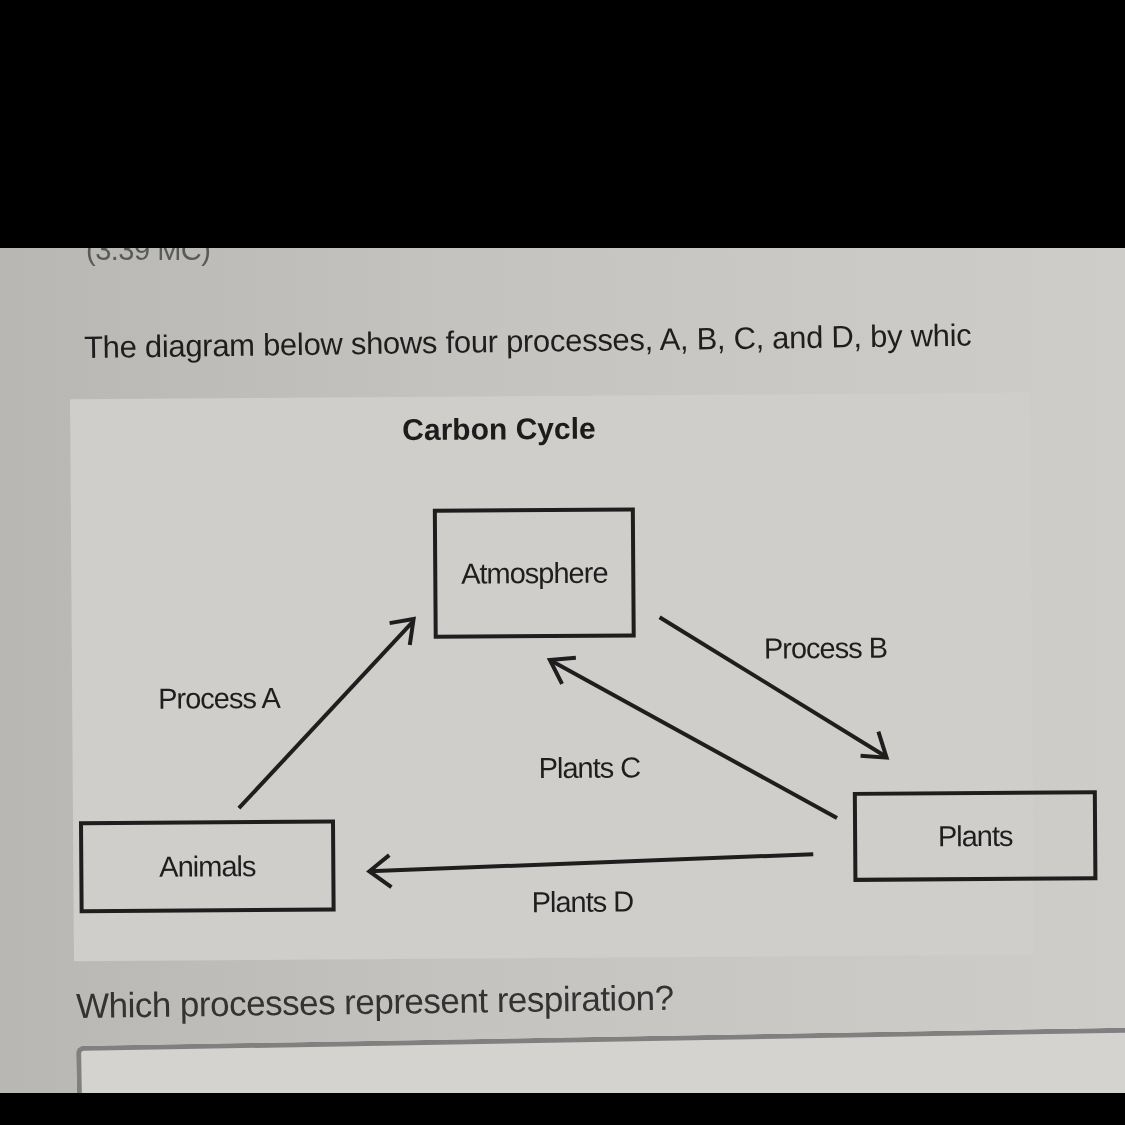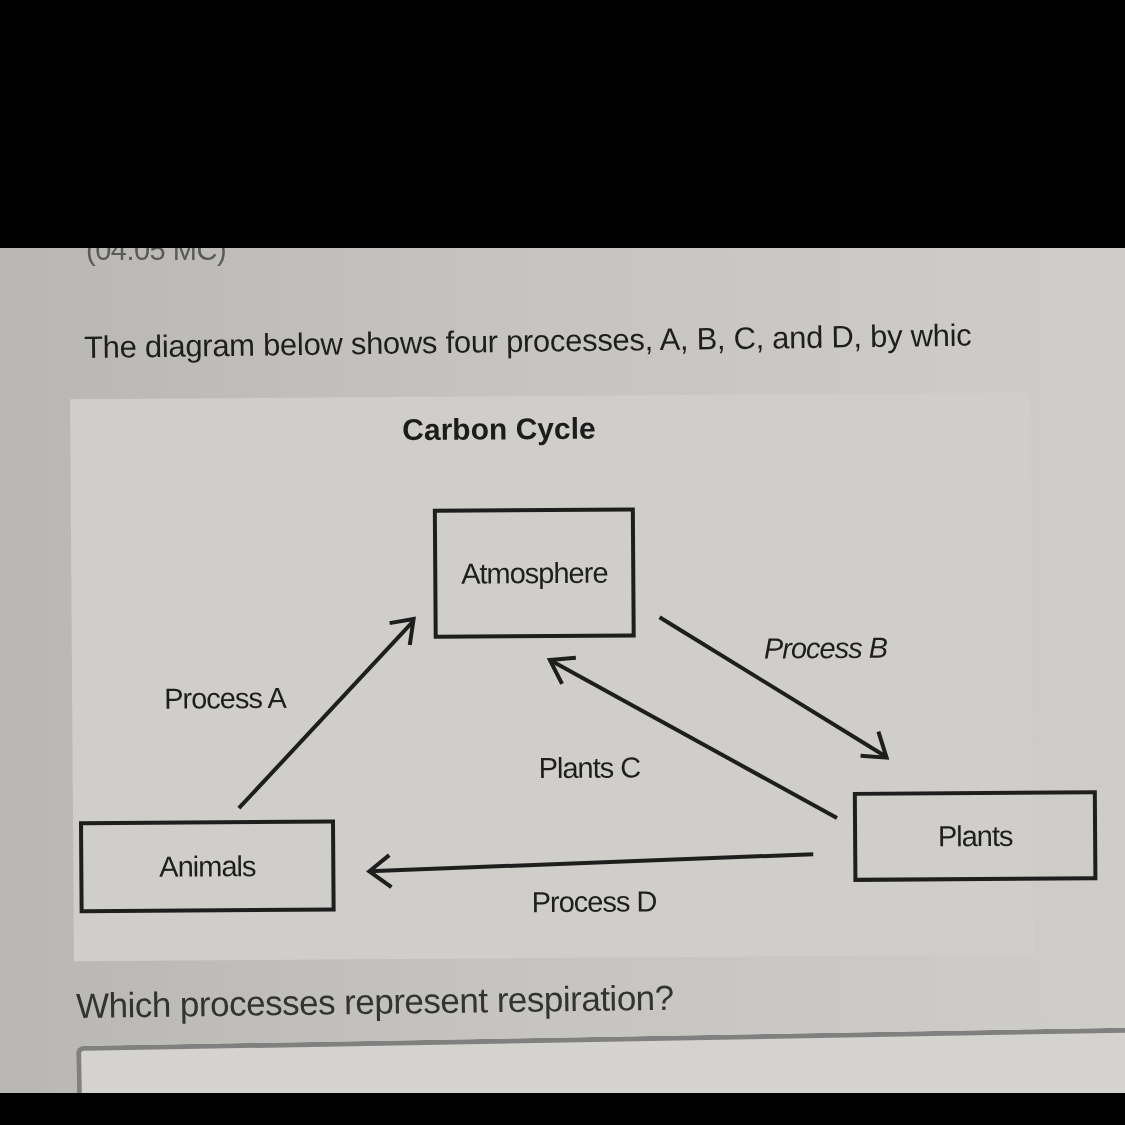--- a/index.html
+++ b/index.html
@@ -12,21 +12,21 @@
   .node { position:absolute; border:4px solid #1e1e1e; box-sizing:border-box; display:flex; align-items:center; justify-content:center; font-size:29px; color:#1e1e1e; letter-spacing:-1px; }
   .plabel { position:absolute; font-size:29px; color:#1e1e1e; letter-spacing:-1px; white-space:nowrap; }
   svg.arrows { position:absolute; left:0; top:0; width:960px; height:562px; overflow:visible; }
   .question { position:absolute; left:76px; top:738px; font-size:35px; color:#333; letter-spacing:-0.5px; transform:rotate(-0.8deg); transform-origin:left center; white-space:nowrap; }
   .answer-box { position:absolute; left:76px; top:798px; width:1080px; height:80px; border-top:5px solid #808080; border-left:5px solid #808080; border-radius:8px 0 0 0; background:#d5d3d0; transform:rotate(-1deg); transform-origin:left top; }
 </style>
 </head>
 <body>
 
 <div class="screen">
-  <div class="q-code">(04.05 MC)</div>
+  <div class="q-code">(3.39 MC)</div>
   <div class="q-intro">The diagram below shows four processes, A, B, C, and D, by whic</div>
 
   <div class="diagram">
     <div class="diagram-title">Carbon Cycle</div>
 
     <div class="node" style="left:362px;top:112px;width:202px;height:130px;">Atmosphere</div>
     <div class="node" style="left:780px;top:398px;width:244px;height:90px;">Plants</div>
     <div class="node" style="left:6px;top:422px;width:256px;height:92px;">Animals</div>
 
     <svg class="arrows">
@@ -41,21 +41,21 @@
       <g stroke="#1e1e1e" stroke-width="4" fill="none">
         <line x1="764" y1="424" x2="478" y2="264"></line>
         <polyline points="504,262 478,264 490,288"></polyline>
       </g>
       <g stroke="#1e1e1e" stroke-width="4" fill="none">
         <line x1="740" y1="460" x2="296" y2="474"></line>
         <polyline points="316,458 296,474 318,490"></polyline>
       </g>
     </svg>
 
-    <div class="plabel" style="left:92px;top:284px;">Process A</div>
-    <div class="plabel" style="left:692px;top:238px;font-style:italic;">Process B</div>
+    <div class="plabel" style="left:86px;top:284px;">Process A</div>
+    <div class="plabel" style="left:692px;top:238px;">Process B</div>
     <div class="plabel" style="left:466px;top:356px;">Plants C</div>
-    <div class="plabel" style="left:458px;top:490px;">Process D</div>
+    <div class="plabel" style="left:458px;top:490px;">Plants D</div>
   </div>
 
   <div class="question">Which processes represent respiration?</div>
   <div class="answer-box"></div>
 </div>
 
 </body></html>

